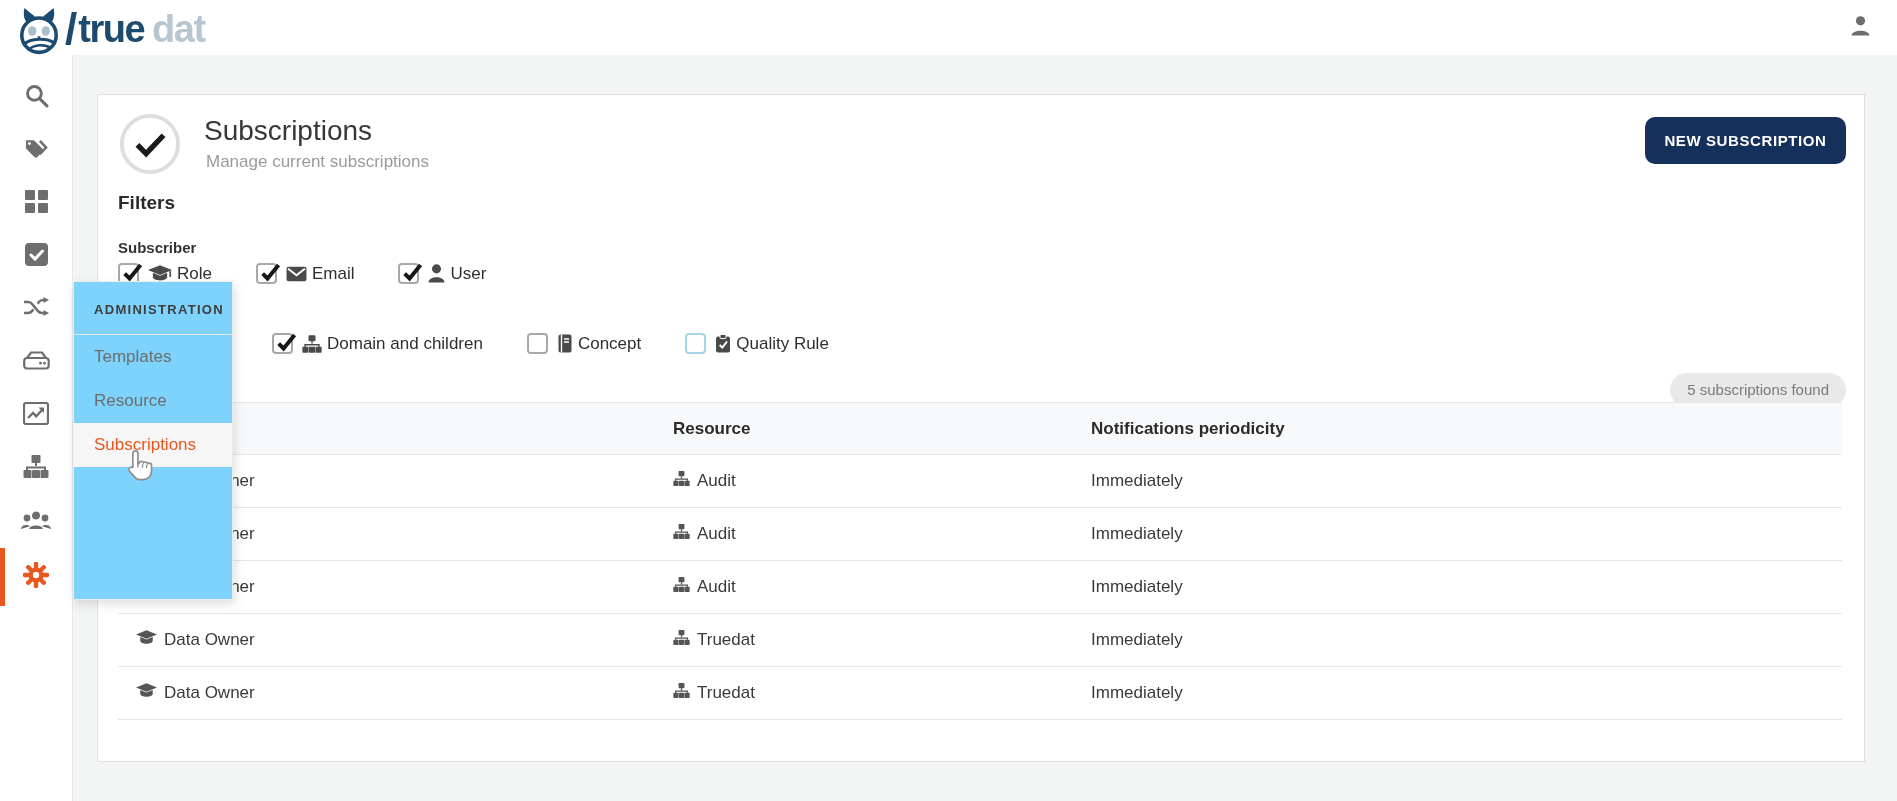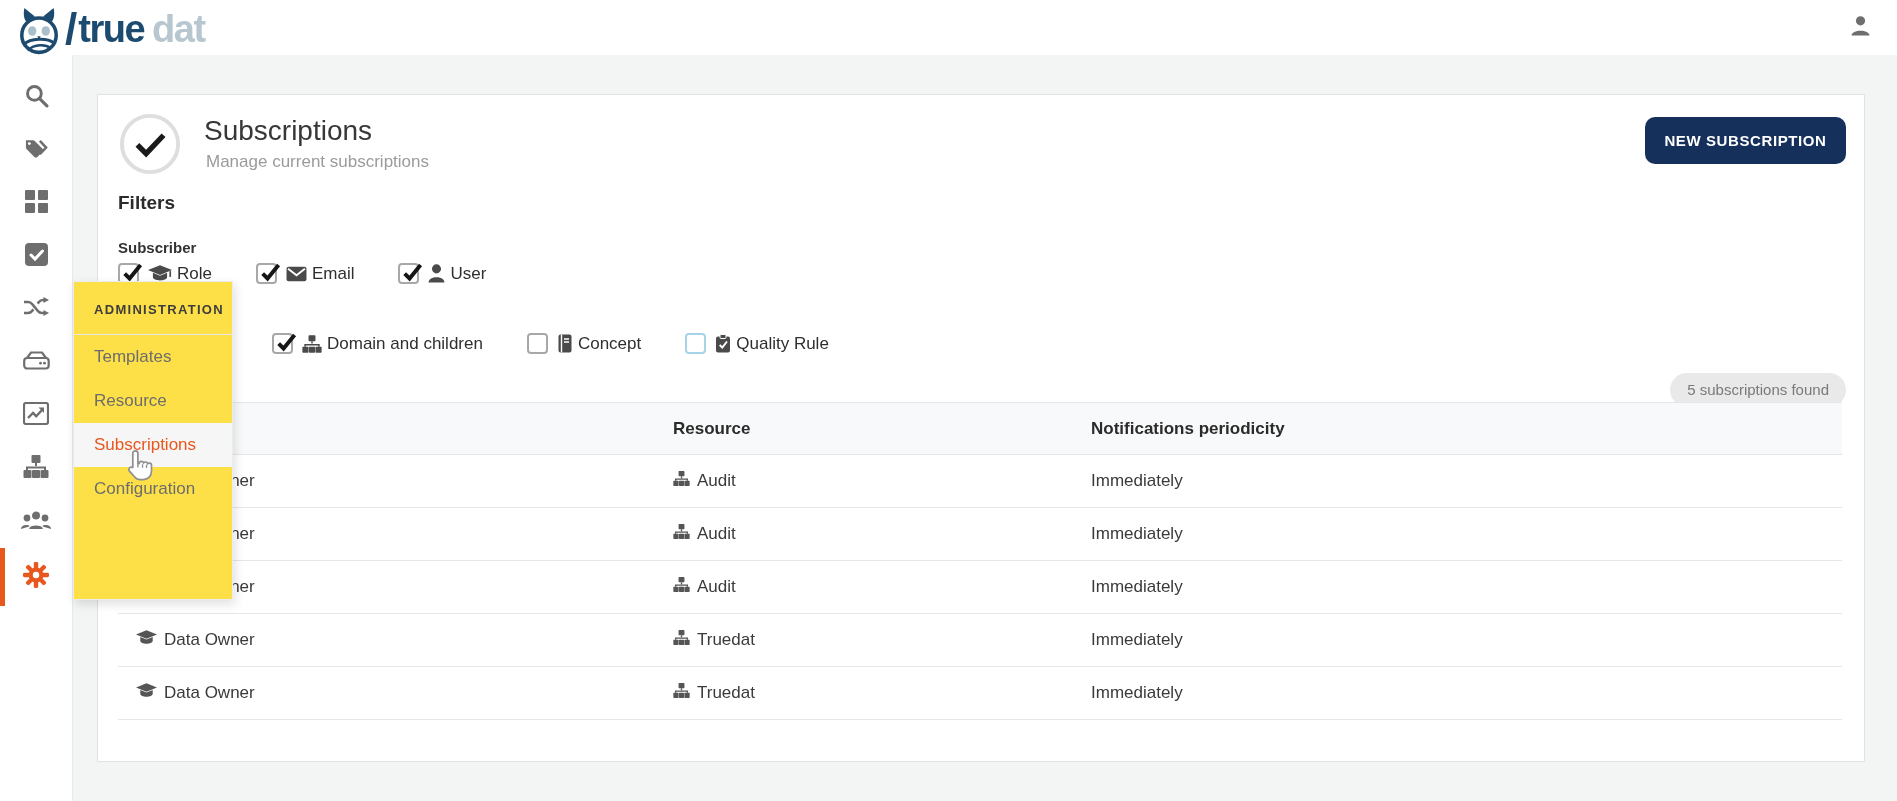--- a/index.html
+++ b/index.html
@@ -41,21 +41,21 @@
   .results-badge { position:absolute; right:18px; top:278px; height:34px; line-height:34px; padding:0 17px; background:#e9e9e9; border-radius:17px; font-size:15px; color:#7a7a7a; }
   
   .sub-table { position:absolute; left:20px; top:307px; width:1724px; border-collapse:collapse; font-size:17px; color:#3a3a3a; }
   .sub-table th { height:52px; background:#f8f9fa; border-top:1px solid #e4e6e8; border-bottom:1px solid #e4e6e8; text-align:left; font-size:17px; color:#2b2b2b; font-weight:bold; }
   .sub-table td { height:53px; border-bottom:1px solid #e6e6e6; }
   .col-sub { width:555px; padding-left:18px; }
   .col-res { width:418px; }
   .col-per { width:751px; }
   .cellflex { display:flex; align-items:center; gap:7px; }
   
-  .dropdown { position:absolute; left:73px; top:281px; width:160px; height:319px; background:#fde047; border:1px solid #ececec; box-shadow:2px 4px 10px rgba(0,0,0,.13); z-index:40; }
+  .dropdown { position:absolute; left:73px; top:281px; width:160px; height:319px; background:#7dd3fc; border:1px solid #ececec; box-shadow:2px 4px 10px rgba(0,0,0,.13); z-index:40; }
   .dd-header { padding:20px 0 0 20px; font-size:13px; font-weight:bold; color:#3d3d3d; letter-spacing:1.3px; }
   .dd-divider { margin-top:17px; border-bottom:1px solid #e7e7e7; }
   .dd-item { height:44px; line-height:44px; padding-left:20px; font-size:17px; color:#6d6d6d; cursor:pointer; white-space:nowrap; }
   .dd-item.active { color:#e8571d; background:#f6f6f6; }
   .hand-cursor { position:absolute; left:50px; top:167px; z-index:50; pointer-events:none; }
 </style>
 </head>
 <body>
 
 <div class="header">
@@ -410,20 +410,19 @@
     </tbody>
   </table>
 </div>
 
 <div class="dropdown">
   <div class="dd-header">ADMINISTRATION</div>
   <div class="dd-divider"></div>
   <div class="dd-item">Templates</div>
   <div class="dd-item">Resource</div>
   <div class="dd-item active">Subscriptions</div>
-  <div class="dd-item">Configuration</div>
   <div class="hand-cursor">
     <svg width="30" height="34" viewBox="0 0 24 28">
       <path d="M9 1.5 c1.2 0 2.1.9 2.1 2.1 V12.2 l1-.2 c.1-1 .9-1.8 1.9-1.8 .8 0 1.5.5 1.8 1.2 .3-.4.9-.7 1.5-.7 .9 0 1.6.6 1.8 1.4 .3-.3.8-.5 1.3-.5 1 0 1.9.8 1.9 1.9 v4.6 c0 4.2-2.7 7.1-6.8 7.1 h-2.4 c-2 0-3.6-.8-4.8-2.4 L4.1 18.2 c-.7-.9-.6-2.2.3-2.9 .8-.7 2.1-.6 2.8.3 l-.3-.4 V3.6 c0-1.2.9-2.1 2.1-2.1 z" fill="#ffffff" stroke="#8f8f8f" stroke-width="1.4"></path>
       <path d="M11.1 12.2 v3 M14.9 12.5 v3 M18.2 13 v2.7" stroke="#8f8f8f" stroke-width="1.1" fill="none"></path>
     </svg>
   </div>
 </div>
 
 </body></html>

